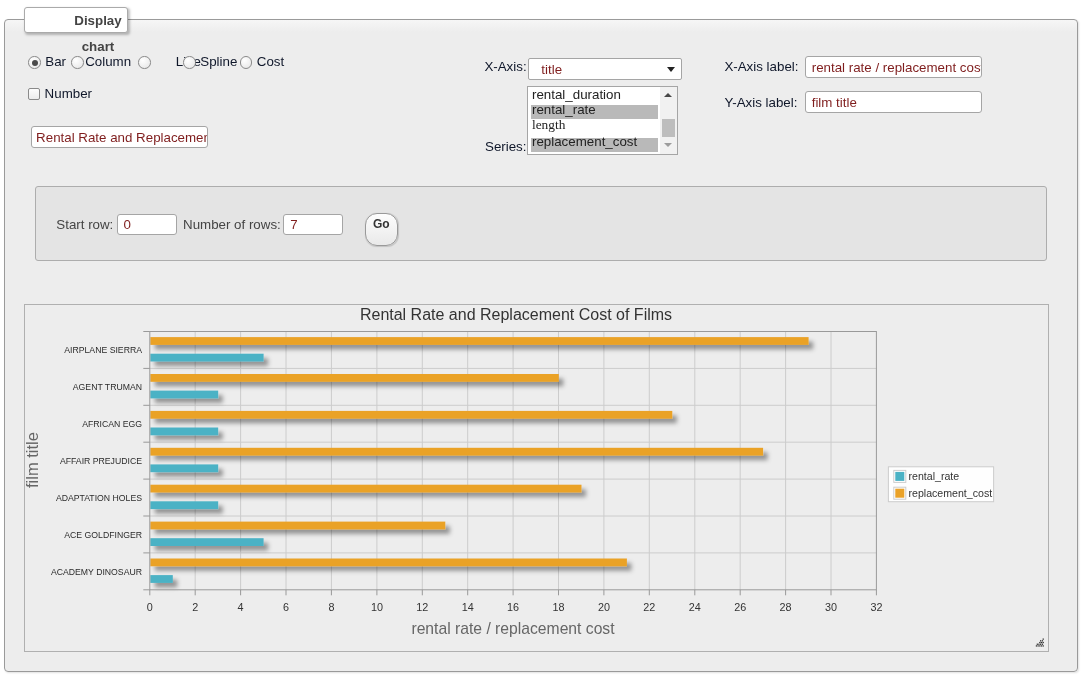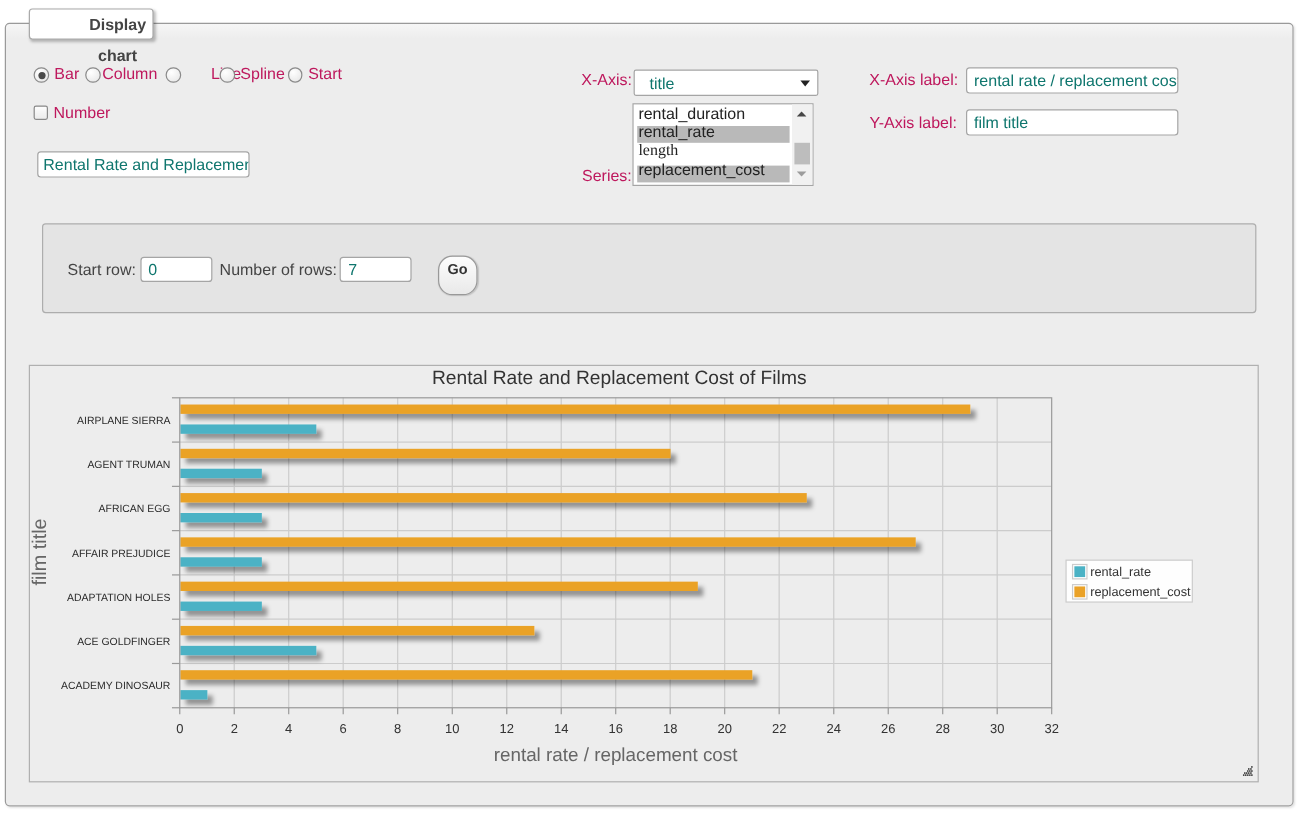--- a/index.html
+++ b/index.html
@@ -2,29 +2,29 @@
 <html><head><meta charset="utf-8"><style>
 * { margin:0; padding:0; box-sizing:border-box; }
 html,body { width:1081px; height:681px; background:#fff;
   font-family:"Liberation Sans", sans-serif; font-size:13.33px; }
 .abs { position:absolute; }
 #fs { left:4px; top:19px; width:1074px; height:653px; background:linear-gradient(180deg,#f6f6f6 0,#EDEDED 12px);
       border:1px solid #9a9a9a; border-radius:4px; box-shadow:1px 1px 2px rgba(0,0,0,0.12); }
 #leg { left:24px; top:7px; width:104px; height:26px; background:#fff; border:1px solid #aaa;
        border-radius:3px; box-shadow:1.5px 1.5px 2.5px rgba(0,0,0,0.25); z-index:5;
        font-weight:bold; font-size:13.33px; color:#444; text-align:center; line-height:26px;padding-left:44px; }
-.lbl { font-size:13.33px; color:#be185d; white-space:nowrap; line-height:1; }
+.lbl { font-size:13.33px; color:#0f172a; white-space:nowrap; line-height:1; }
 .radio { width:12.5px; height:12.5px; border-radius:50%; border:1px solid #8a8a8a;
          background:radial-gradient(circle at 35% 30%, #ffffff 0%, #e8e8e8 85%); }
 .radio.on::after { content:""; position:absolute; left:2.25px; top:2.25px; width:6px; height:6px;
                    border-radius:50%; background:#4a4a4a; }
 .cb { width:12.4px; height:12.4px; border:1px solid #8a8a8a; border-radius:2px;
       background:linear-gradient(#fdfdfd,#ececec); }
 .inp { background:#fff; border:1px solid #A5A5A5; border-radius:3px; font-size:13.33px;
-       color:#0f766e; white-space:nowrap; overflow:hidden; }
+       color:#7f1d1d; white-space:nowrap; overflow:hidden; }
 #panel { left:35px; top:186px; width:1012px; height:75px; background:#E4E4E4;
          border:1px solid #ADADAD; border-radius:3px; }
 #chartbox { left:24px; top:304px; width:1025px; height:348px; background:#EDEDED;
             border:1px solid #B0B0B0; }
 #gobtn { left:364.5px; top:213px; width:33.5px; height:33px; border:1px solid #999;
          border-radius:12px; background:linear-gradient(#fdfdfd,#e9e9e9);
          font-size:12px; font-weight:bold; color:#333; text-align:center; line-height:21px;
          box-shadow:0.5px 0.5px 1px rgba(0,0,0,0.15); }
 svg#chart { position:absolute; left:0; top:0; }
 .opt { position:absolute; left:528.4px; font-size:13.33px; color:#222;
@@ -36,21 +36,21 @@
 
 <div class="abs radio on" style="left:28.4px; top:56.3px;"></div>
 <div class="abs lbl" style="left:45.3px; top:55.4px;">Bar</div>
 <div class="abs radio" style="left:71.1px; top:56.3px;"></div>
 <div class="abs lbl" style="left:85.2px; top:55.4px;">Column</div>
 <div class="abs radio" style="left:138px; top:56.3px;"></div>
 <div class="abs lbl" style="left:154.8px; top:55.4px;margin-left:21px;">Line</div>
 <div class="abs radio" style="left:183.3px; top:56.3px;"></div>
 <div class="abs lbl" style="left:200.3px; top:55.4px;">Spline</div>
 <div class="abs radio" style="left:239.5px; top:56.3px;"></div>
-<div class="abs lbl" style="left:256.8px; top:55.4px;">Start</div>
+<div class="abs lbl" style="left:256.8px; top:55.4px;">Cost</div>
 
 <div class="abs cb" style="left:27.9px; top:87.7px;"></div>
 <div class="abs lbl" style="left:44.6px; top:87.2px;">Number</div>
 
 <div class="abs inp" style="left:30.6px; top:126.1px; width:177px; height:22.4px; padding:3px 4.5px;">Rental Rate and Replacement Cost of Films</div>
 
 <div class="abs lbl" style="left:484.4px; top:59.8px;">X-Axis:</div>
 <div class="abs inp" style="left:528.3px; top:57.5px; width:154px; height:22.4px; padding:3px 12px; border-radius:2px;">title</div>
 <div class="abs" style="left:667px; top:66.5px; width:0; height:0; border-left:4.5px solid transparent; border-right:4.5px solid transparent; border-top:5px solid #222;"></div>
 

